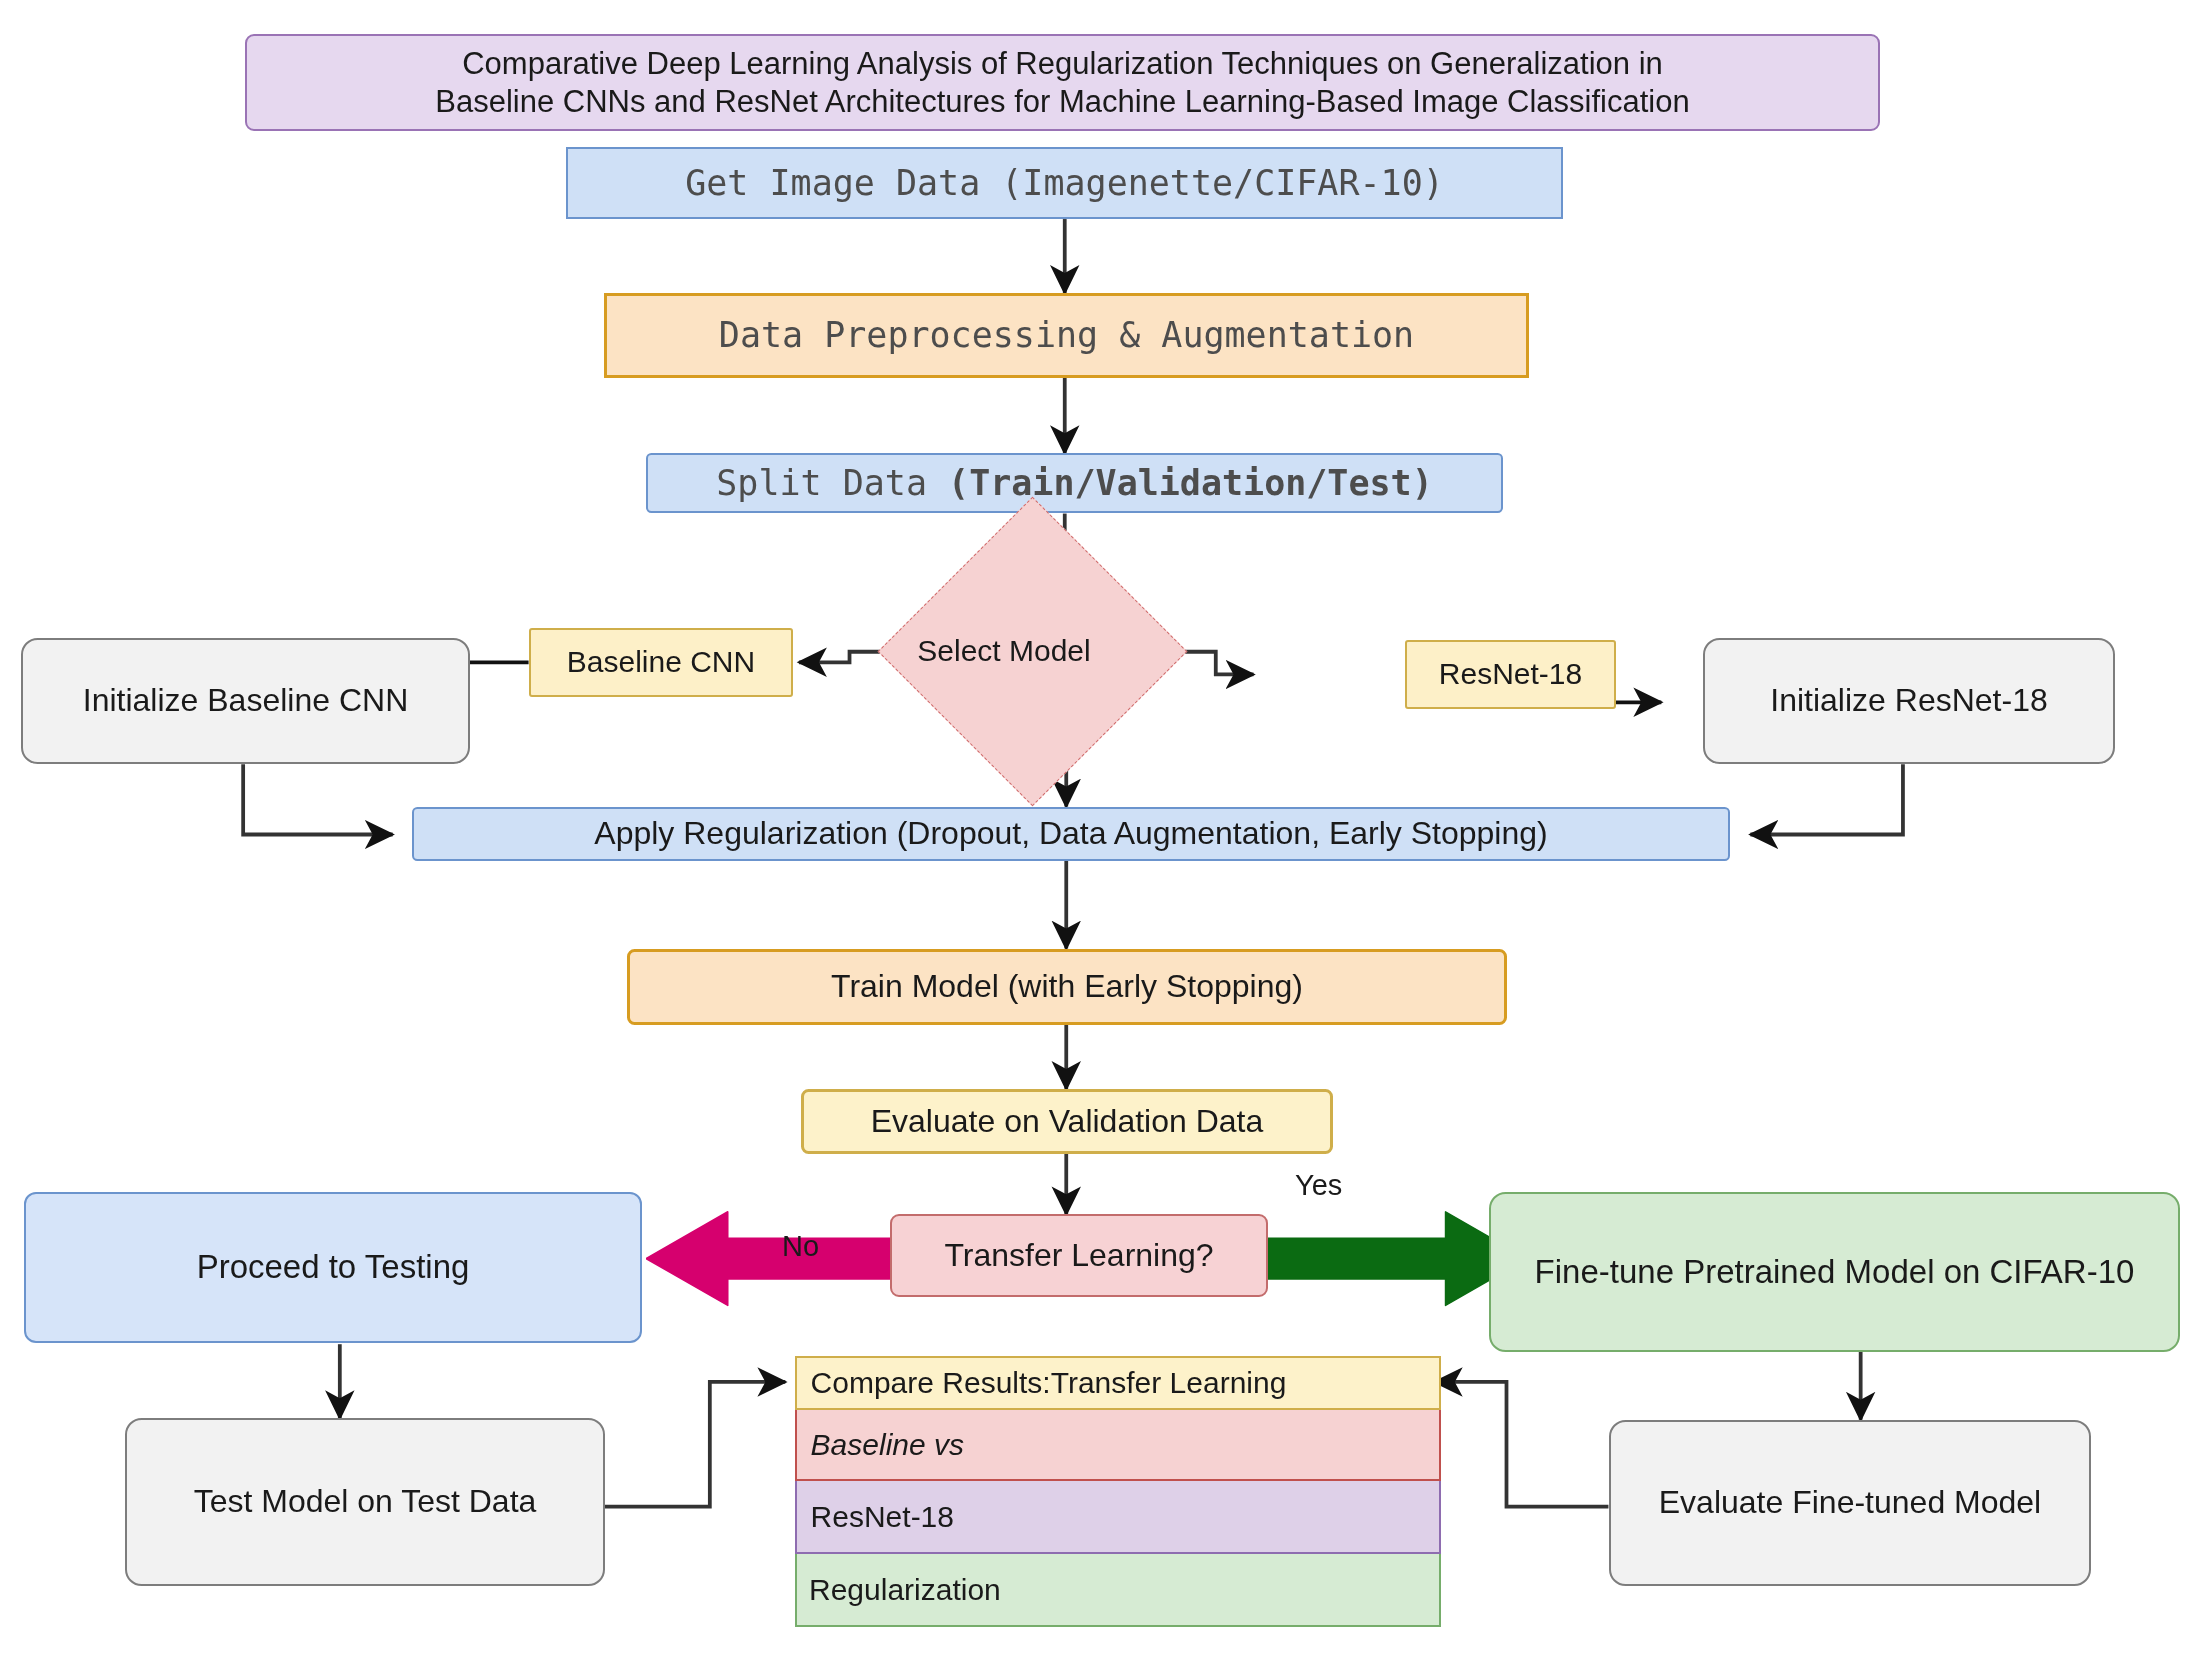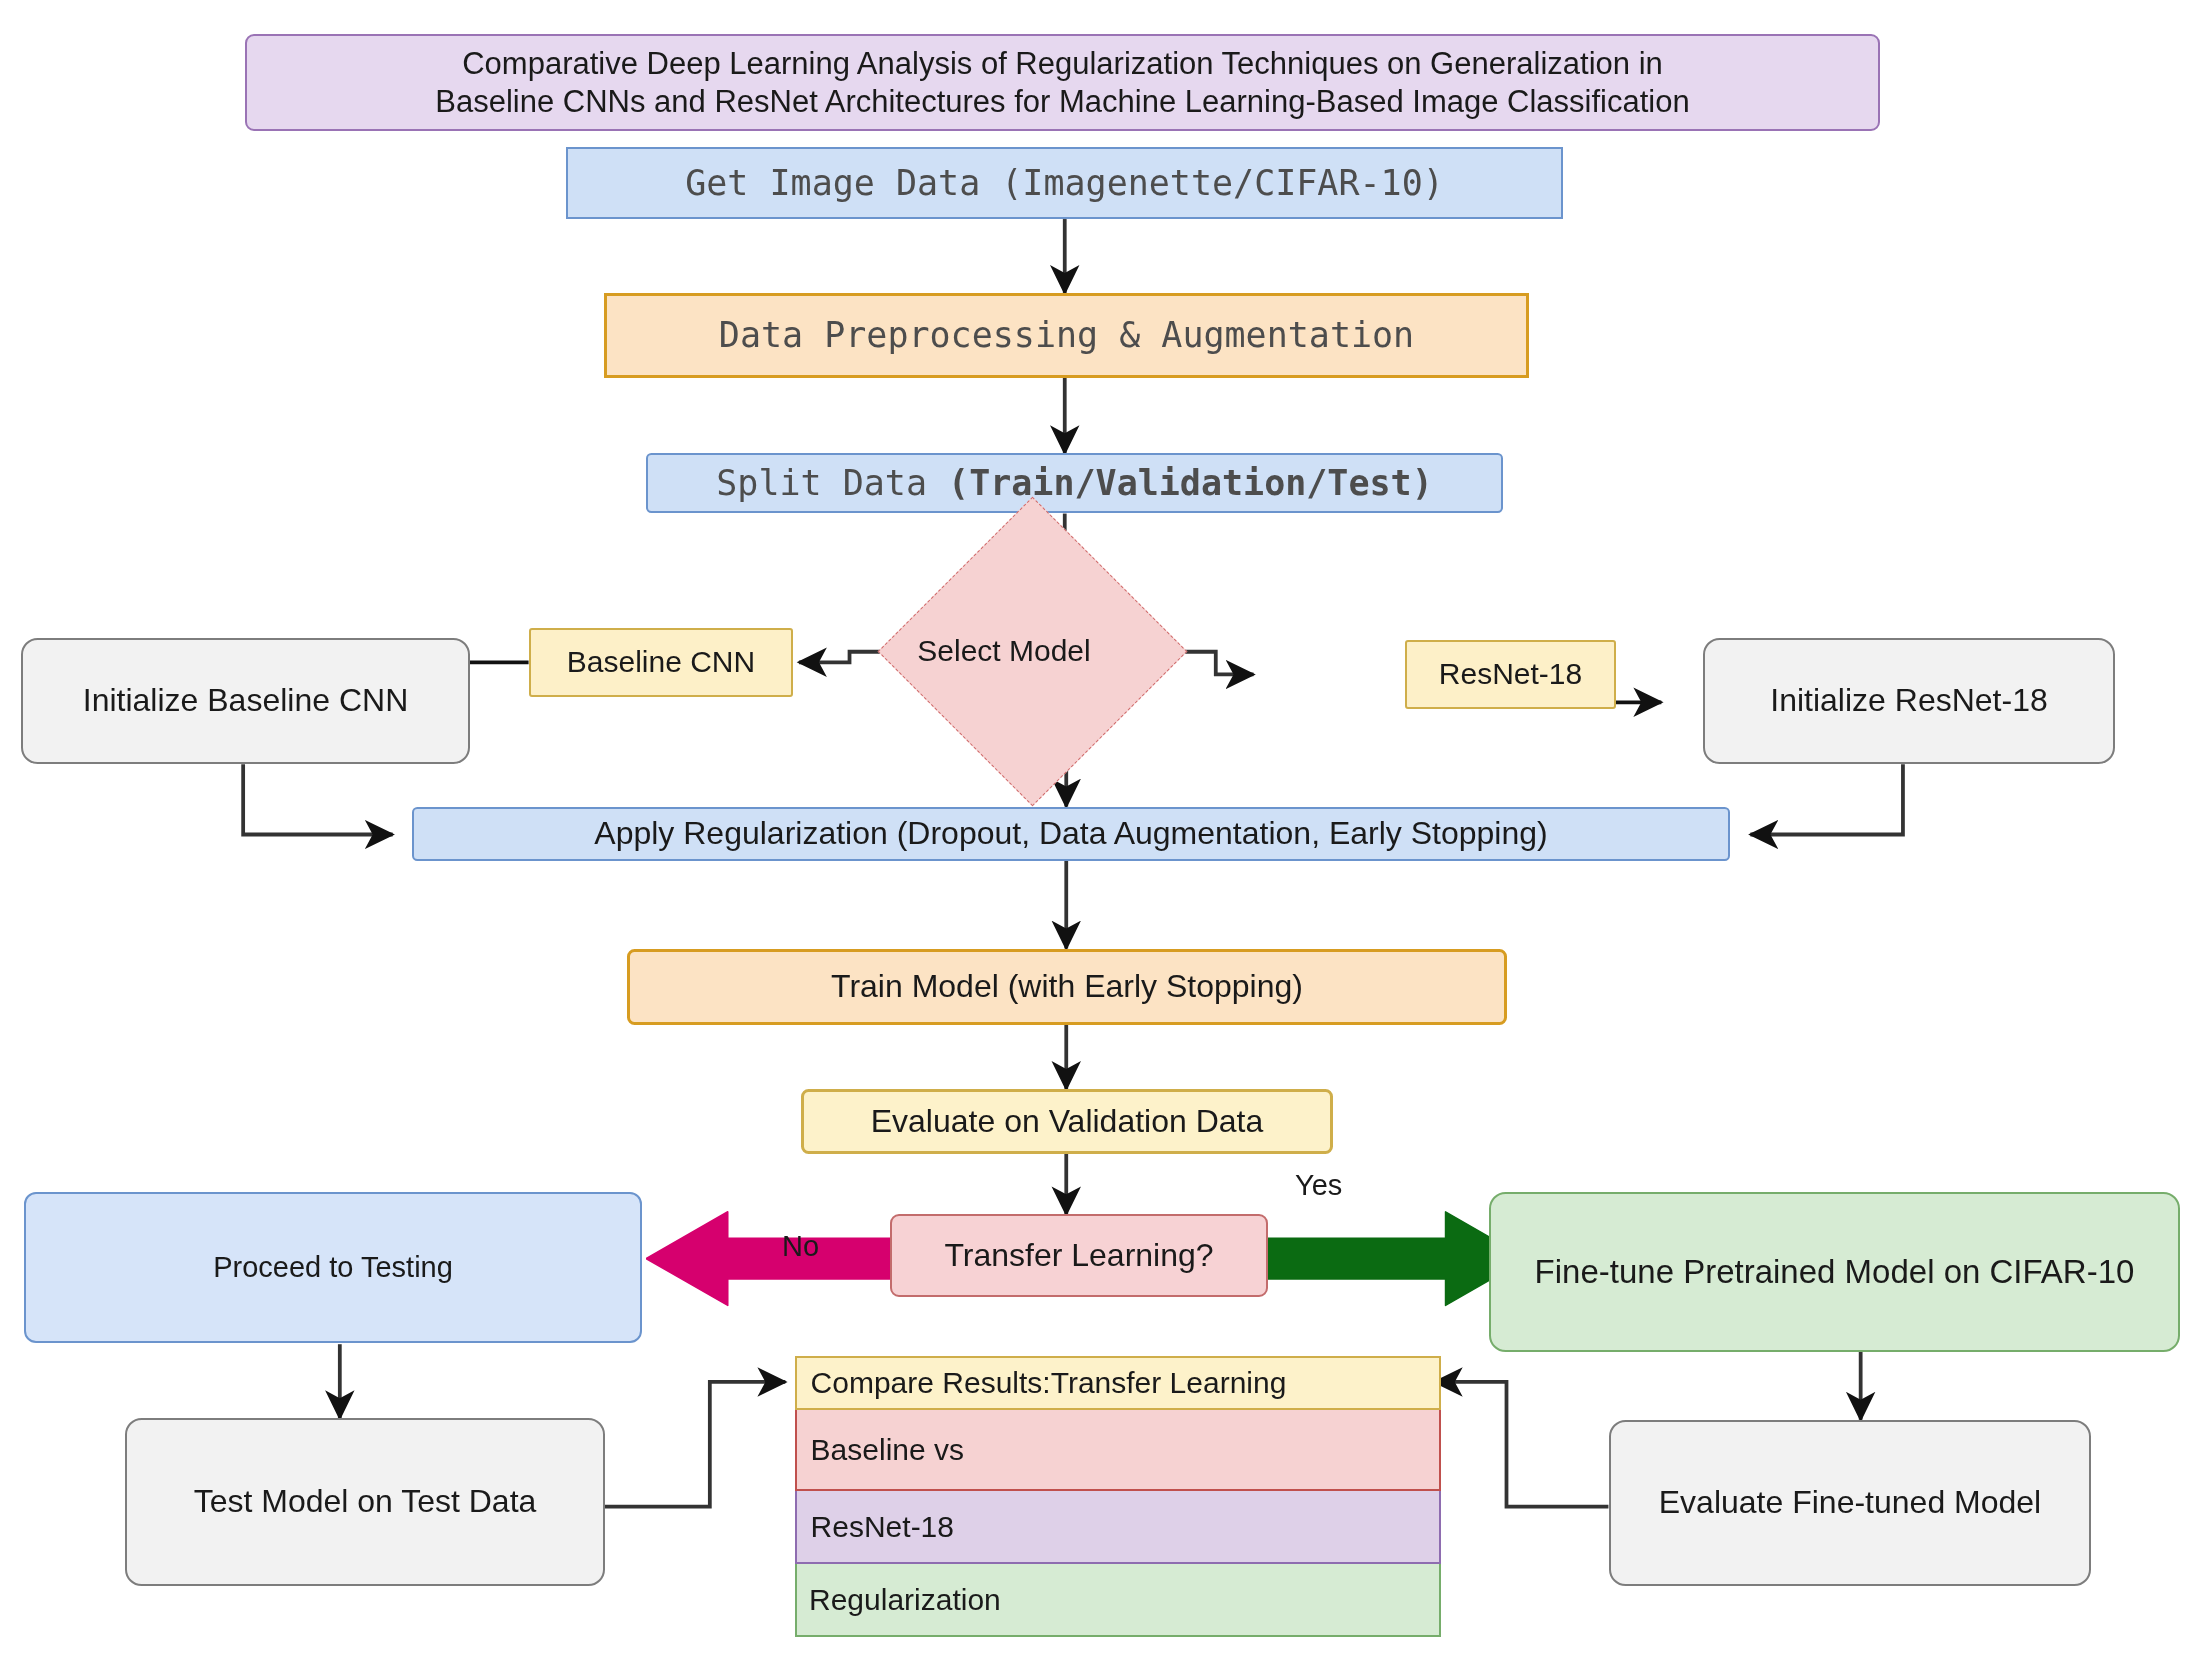--- a/index.html
+++ b/index.html
@@ -177,41 +177,41 @@
     <polygon points="0,67 108,5 108,40 345,40 345,94 108,94 108,129" fill="#d6006e" stroke="#d6006e" stroke-width="2" stroke-linejoin="round"></polygon>
   </svg>
 
   <svg class="big-arrow" style="left:1263px;top:1208px;width:264px;height:102px;" viewBox="0 0 350 135">
     <polygon points="350,67 242,5 242,40 0,40 0,94 242,94 242,129" fill="#0b6b12" stroke="#0b6b12" stroke-width="2" stroke-linejoin="round"></polygon>
   </svg>
 
   <div class="edge-label" style="left:782px;top:1230px;">No</div>
   <div class="edge-label" style="left:1295px;top:1169px;">Yes</div>
 
-  <div class="node blue-round" style="left:24px;top:1192px;width:618px;height:151px;font-size:29px;">
+  <div class="node blue-round" style="left:24px;top:1192px;width:618px;height:151px;font-size:33px;">
     <span>Proceed to Testing</span>
   </div>
 
   <div class="node green-round" style="left:1489px;top:1192px;width:691px;height:160px;font-size:33px;">
     <span>Fine-tune Pretrained Model on CIFAR-10</span>
   </div>
 
   <div class="node gray-round" style="left:125px;top:1418px;width:480px;height:168px;font-size:32px;">
     <span>Test Model on Test Data</span>
   </div>
 
   <div class="node gray-round" style="left:1609px;top:1420px;width:482px;height:166px;font-size:32px;">
     <span>Evaluate Fine-tuned Model</span>
   </div>
 
   <div class="stack" style="left:795px;top:1356px;width:646px;">
     <div class="stack-row stack-head" style="height:54px;">
       <span>Compare Results:Transfer Learning</span>
     </div>
-    <div class="stack-row stack-r1" style="height:81px;">
+    <div class="stack-row stack-r1" style="height:71px;font-style:italic;">
       <span>Baseline vs</span>
     </div>
     <div class="stack-row stack-r2" style="height:73px;">
       <span>ResNet-18</span>
     </div>
     <div class="stack-row stack-r3" style="height:73px;padding-left:12px;">
       <span>Regularization</span>
     </div>
   </div>
 

